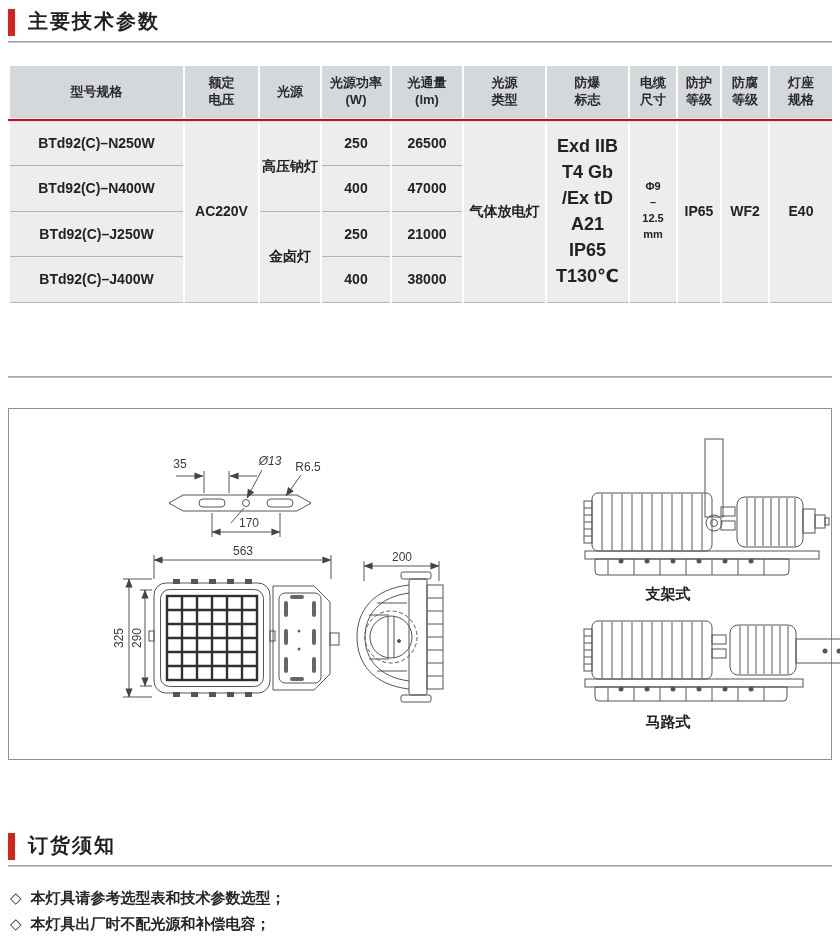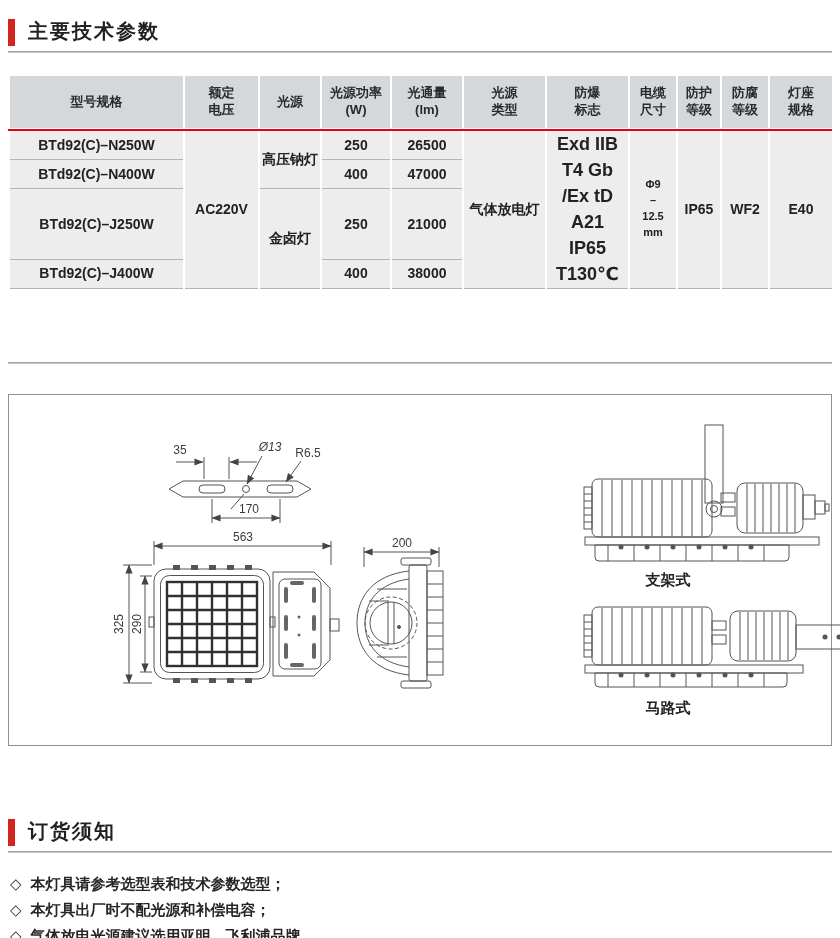--- a/index.html
+++ b/index.html
@@ -1,34 +1,34 @@
 <!DOCTYPE html>
 <html><head>
 <meta charset="utf-8">
 <style>
   html,body{margin:0;padding:0;background:#fff;}
   body{width:840px;height:938px;font-family:"Liberation Sans","DejaVu Sans",sans-serif;color:#222;overflow:hidden;}
   .page{width:840px;height:938px;position:relative;}
 
   
-  .section{margin:10px 8px;position:relative;}
+  .section{margin:0 8px;position:relative;}
   .sec-head{position:relative;padding:0 0 0 20px;}
   .sec-bar{position:absolute;left:0;top:1px;width:7px;height:27px;background:#d3251c;}
   .sec-title{font-size:20px;font-weight:bold;color:#231f1c;letter-spacing:2px;line-height:27px;display:inline-block;}
   .rule{height:2px;background:linear-gradient(to bottom,#979797,#d2d2d2);margin-top:6px;}
 
   
   .table-wrap{position:relative;margin:23px 8px 0 8px;}
   table.spec{width:824px;table-layout:fixed;border-collapse:separate;border-spacing:2px 0;}
   table.spec th{background:#d4d8db;height:55px;box-sizing:border-box;border-bottom:3px solid #fff;
     font-size:13px;font-weight:bold;color:#2a2a2a;text-align:center;vertical-align:middle;
     white-space:pre-line;line-height:1.3;padding:0 1px;}
   table.spec td{background:#ededee;height:29px;box-sizing:border-box;border-bottom:1px solid #b2b4b6;
     font-size:14px;font-weight:bold;color:#222;text-align:center;vertical-align:middle;
-    white-space:pre-line;line-height:1.45;padding:0 1px;}
+    white-space:pre-line;line-height:1.45;padding:12px 1px;}
   .red-line{position:absolute;left:0;top:53px;width:100%;height:2px;background:#e60012;z-index:3;}
 
   
   .draw-box{margin:30px 8px 0 8px;height:352px;box-sizing:border-box;border:1px solid #8f8f8f;background:#fff;padding-left:48px;}
   svg text{font-family:"Liberation Sans","DejaVu Sans",sans-serif;font-size:12px;fill:#3c3c3c;}
   svg text.cn{font-size:15px;font-weight:bold;fill:#222;}
 
   
   .notes{margin:18px 8px 0 10px;list-style:none;padding:0;}
   .notes li{font-size:15px;font-weight:bold;color:#262626;line-height:26px;}

